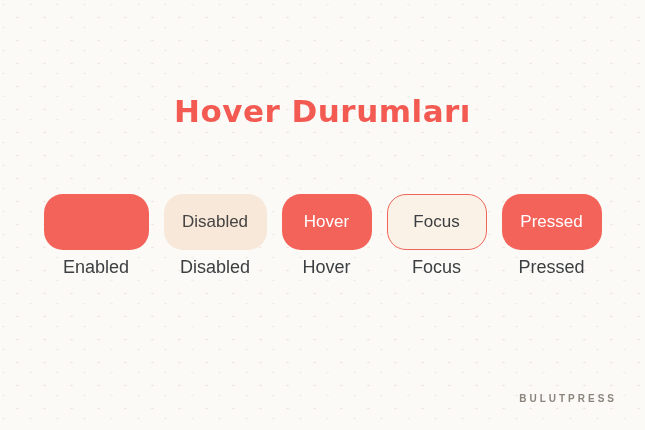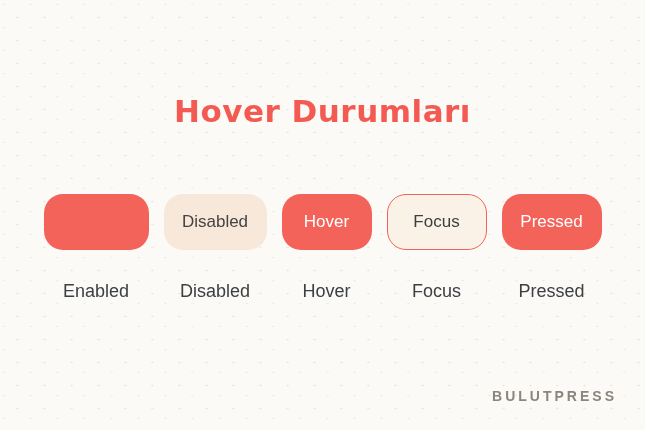--- a/index.html
+++ b/index.html
@@ -41,21 +41,21 @@
     display: flex;
     justify-content: center;
     align-items: flex-start;
     gap: 15px;
   }
 
   .state-col {
     display: flex;
     flex-direction: column;
     align-items: center;
-    gap: 31px;
+    gap: 7px;
   }
 
   .demo-button {
     height: 56px;
     box-sizing: border-box;
     border: none;
     border-radius: 19px;
     display: flex;
     align-items: center;
     justify-content: center;
@@ -87,21 +87,21 @@
   .state-caption {
     font-size: 18px;
     color: #3d4043;
     text-align: right;
   }
 
   .brand-mark {
     position: absolute;
     right: 28px;
     bottom: 26px;
-    font-size: 14px;
+    font-size: 10px;
     font-weight: bold;
     letter-spacing: 3px;
     color: #8b857c;
     padding-left: 29px;
   }
 </style>
 </head>
 <body>
 
 <h1 class="page-title">Hover Durumları</h1>

